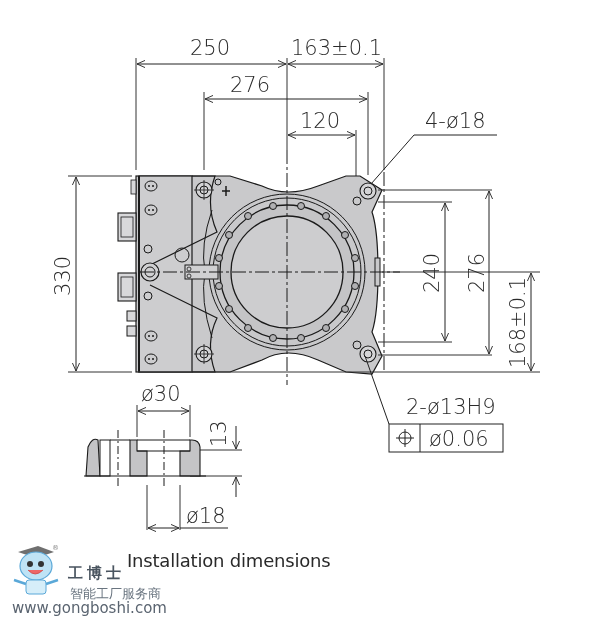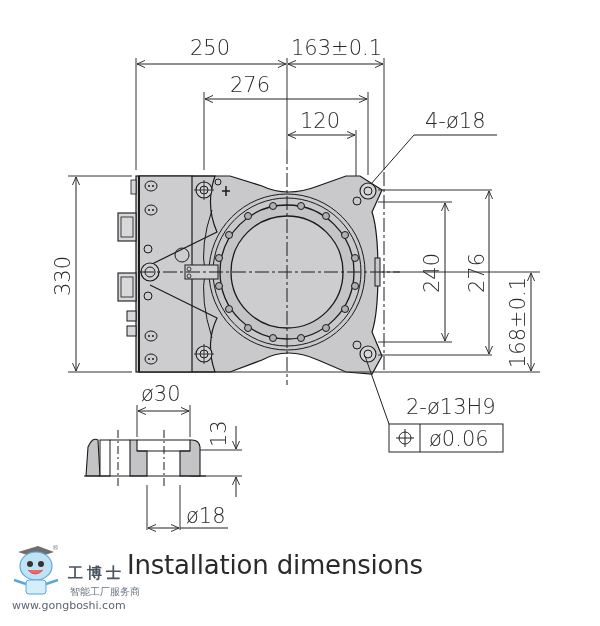--- a/index.html
+++ b/index.html
@@ -1,23 +1,23 @@
 <!DOCTYPE html>
 <html><head>
 <meta charset="utf-8">
 <style>
   html, body { margin:0; padding:0; background:#ffffff; }
   body { width:600px; height:626px; position:relative; overflow:hidden; font-family:"DejaVu Sans", sans-serif; }
   svg { position:absolute; left:0; top:0; }
   .dim { font-family:"DejaVu Sans", sans-serif; font-size:21px; fill:#2a2a2a; font-weight:300; }
-  .caption { position:absolute; left:127px; top:550px; font-family:"DejaVu Sans", sans-serif; font-size:26px; color:#2a2a2a; letter-spacing:-0.2px; white-space:nowrap; }
+  .caption { position:absolute; left:127px; top:550px; font-family:"DejaVu Sans", sans-serif; font-size:18px; color:#2a2a2a; letter-spacing:-0.2px; white-space:nowrap; }
   .wm { position:absolute; left:8px; top:544px; width:130px; height:72px; }
   .wm-cn { position:absolute; left:60px; top:20px; font-family:"DejaVu Serif", serif; font-size:15px; font-weight:bold; color:#4a5560; letter-spacing:4px; white-space:nowrap; }
-  .wm-sub { position:absolute; left:62px; top:41px; font-family:Liberation Sans, sans-serif; font-size:10px; color:#6a7580; white-space:nowrap; }
-  .wm-url { position:absolute; left:4px; top:55px; font-family:"DejaVu Sans", sans-serif; font-size:11px; color:#5a6470; white-space:nowrap; }
+  .wm-sub { position:absolute; left:62px; top:41px; font-family:Liberation Sans, sans-serif; font-size:13px; color:#6a7580; white-space:nowrap; }
+  .wm-url { position:absolute; left:4px; top:55px; font-family:"DejaVu Sans", sans-serif; font-size:15px; color:#5a6470; white-space:nowrap; }
   .wm-reg { position:absolute; left:44px; top:0px; font-size:7px; color:#888; }
 </style>
 </head>
 <body>
 
 <svg width="600" height="626" viewBox="0 0 600 626">
   <defs>
     <marker id="arr" viewBox="0 0 10 10" refX="9" refY="5" markerWidth="9" markerHeight="9" orient="auto-start-reverse" markerUnits="userSpaceOnUse">
       <path d="M0,1 L9,5 L0,9" fill="none" stroke="#222" stroke-width="1"></path>
     </marker>

